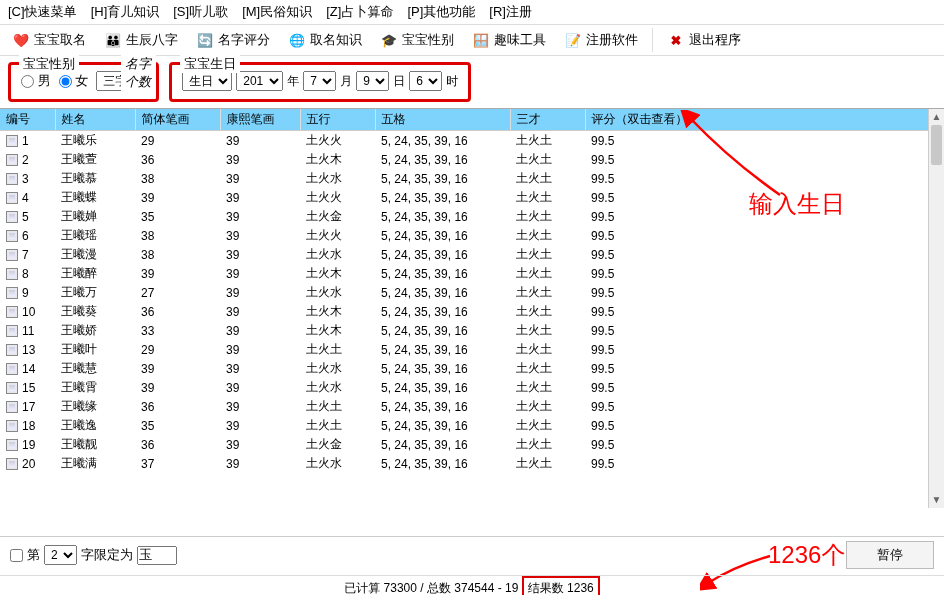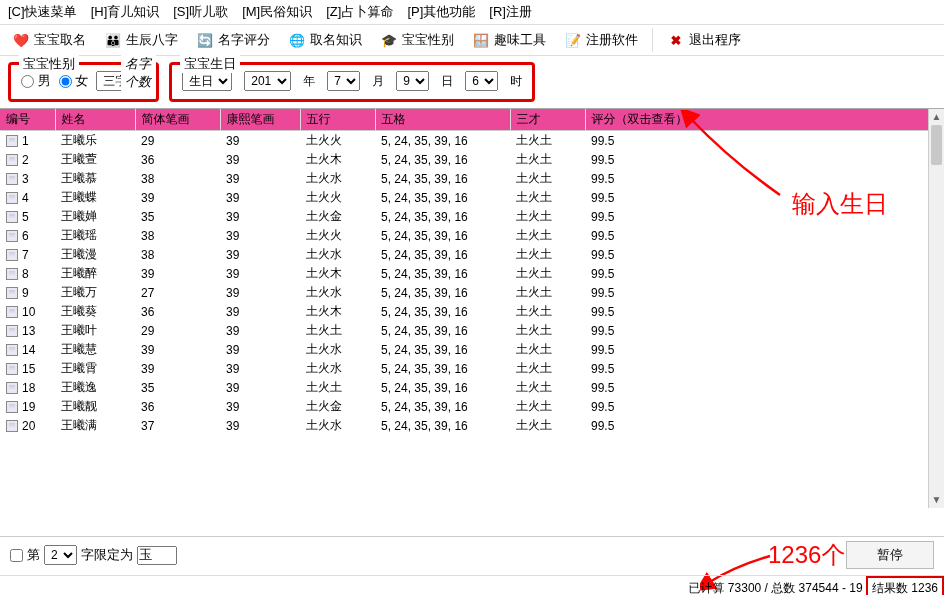--- a/index.html
+++ b/index.html
@@ -9,39 +9,39 @@
 .toolbar { display: flex; align-items: center; border-top: 1px solid #ddd; border-bottom: 1px solid #ddd; padding: 2px 4px; gap: 2px; }
 .tb-btn { display: flex; align-items: center; gap: 4px; padding: 4px 8px; cursor: default; font-size: 13px; }
 .tb-btn .ic { width: 18px; height: 18px; display: inline-flex; align-items: center; justify-content: center; }
 .controls-row { display: flex; gap: 10px; padding: 6px 8px; align-items: flex-start; }
 .group { border: 3px solid #d00; border-radius: 4px; padding: 6px 10px 8px; position: relative; display: flex; align-items: center; gap: 8px; }
 .group-title { position: absolute; top: -10px; left: 8px; background: #fff; padding: 0 4px; font-size: 13px; color: #000; }
 .group label { font-size: 13px; }
 input[type=radio] { vertical-align: middle; }
 select { font-size: 12px; padding: 1px 2px; }
 input[type=text].surname { width: 48px; text-align: center; font-size: 13px; padding: 1px; }
-.birthday-selects { display: flex; align-items: center; gap: 12px; }
+.birthday-selects { display: flex; align-items: center; gap: 4px; }
 .table-wrap { position: relative; height: 400px; overflow: hidden; border-top: 1px solid #aaa; }
 .grid { width: 100%; border-collapse: collapse; font-size: 12px; }
-.grid th { text-align: left; font-weight: normal; padding: 2px 6px; border-right: 1px solid #ddd; background: #ec4899; border-bottom: 1px solid #ccc; }
+.grid th { text-align: left; font-weight: normal; padding: 2px 6px; border-right: 1px solid #ddd; background: #7dd3fc; border-bottom: 1px solid #ccc; }
 .grid td { padding: 1px 6px; white-space: nowrap; }
 .grid tbody tr { height: 18.5px; }
 .row-ic { display: inline-block; width: 12px; height: 12px; background: #e8e8f0; border: 1px solid #888; margin-right: 4px; vertical-align: middle; position: relative; }
 .row-ic::after { content:""; position:absolute; left:2px; top:2px; right:2px; bottom:2px; background: linear-gradient(#ccd,#eef); }
 .scrollbar { position: absolute; right: 0; top: 0; bottom: 0; width: 16px; background: #f0f0f0; border-left: 1px solid #ccc; }
 .scroll-thumb { position: absolute; left: 2px; right: 2px; top: 16px; height: 40px; background: #c8c8c8; border-radius: 2px; }
 .scroll-arrow { position: absolute; left:0; right:0; height:16px; text-align:center; font-size:10px; color:#666; line-height:16px; }
 .scroll-arrow.up { top:0; }
 .scroll-arrow.down { bottom:0; }
 .anno { position: absolute; color: #f00; font-size: 24px; font-weight: normal; pointer-events: none; }
 .arrow-svg { position: absolute; pointer-events: none; }
 .footer { position: absolute; left: 0; right: 0; bottom: 22px; padding: 4px 10px; display: flex; align-items: center; gap: 4px; font-size: 13px; border-top:1px solid #ccc; }
 .footer input[type=checkbox] { vertical-align: middle; }
 .footer .pause-btn { margin-left: auto; padding: 4px 30px; font-size: 13px; background:#f4f4f4; border:1px solid #bbb; }
-.status { position: absolute; left:0; right:0; bottom:0; height:20px; font-size:12px; text-align:right; line-height:20px; border-top:1px solid #ddd; }
+.status { position: absolute; left:0; right:0; bottom:0; height:20px; font-size:12px; text-align:center; line-height:20px; border-top:1px solid #ddd; }
 .result-box { border: 2px solid #d00; padding: 0 4px; display:inline-block; }
 .divider { width:1px; height:24px; background:#ddd; margin:0 4px; }
 </style>
 </head>
 <body>
 
 <div class="menubar">
   <span>[C]快速菜单</span>
   <span>[H]育儿知识</span>
   <span>[S]听儿歌</span>
@@ -220,20 +220,30 @@
           <td><span class="row-ic"></span>10</td>
           <td>王曦葵</td>
           <td>36</td>
           <td>39</td>
           <td>土火木</td>
           <td>5, 24, 35, 39, 16</td>
           <td>土火土</td>
           <td>99.5</td>
         </tr>
         <tr>
+          <td><span class="row-ic"></span>11</td>
+          <td>王曦娇</td>
+          <td>33</td>
+          <td>39</td>
+          <td>土火木</td>
+          <td>5, 24, 35, 39, 16</td>
+          <td>土火土</td>
+          <td>99.5</td>
+        </tr>
+        <tr>
           <td><span class="row-ic"></span>13</td>
           <td>王曦叶</td>
           <td>29</td>
           <td>39</td>
           <td>土火土</td>
           <td>5, 24, 35, 39, 16</td>
           <td>土火土</td>
           <td>99.5</td>
         </tr>
         <tr>
@@ -245,20 +255,30 @@
           <td>5, 24, 35, 39, 16</td>
           <td>土火土</td>
           <td>99.5</td>
         </tr>
         <tr>
           <td><span class="row-ic"></span>15</td>
           <td>王曦霄</td>
           <td>39</td>
           <td>39</td>
           <td>土火水</td>
+          <td>5, 24, 35, 39, 16</td>
+          <td>土火土</td>
+          <td>99.5</td>
+        </tr>
+        <tr>
+          <td><span class="row-ic"></span>17</td>
+          <td>王曦缘</td>
+          <td>36</td>
+          <td>39</td>
+          <td>土火土</td>
           <td>5, 24, 35, 39, 16</td>
           <td>土火土</td>
           <td>99.5</td>
         </tr>
         <tr>
           <td><span class="row-ic"></span>18</td>
           <td>王曦逸</td>
           <td>35</td>
           <td>39</td>
           <td>土火土</td>
@@ -288,21 +308,21 @@
         </tr>
       </tbody>
   </table>
   <div class="scrollbar">
     <div class="scroll-arrow up">▲</div>
     <div class="scroll-thumb"></div>
     <div class="scroll-arrow down">▼</div>
   </div>
 </div>
 
-<div class="anno" style="top:188px; left:792px;">输入生日</div>
+<div class="anno" style="top:188px; left:749px;">输入生日</div>
 <svg class="arrow-svg" style="top:110px; left:680px; width:120px; height:90px;">
   <defs>
       <marker id="ah1" markerWidth="8" markerHeight="8" refX="2" refY="4" orient="auto">
         <path d="M0,0 L8,4 L0,8 Z" fill="#f00"></path>
       </marker>
     </defs>
   <path d="M100,85 Q50,50 10,8" stroke="#f00" stroke-width="2.5" fill="none" marker-end="url(#ah1)"></path>
 </svg>
 
 <div class="anno" style="bottom:24px; left:768px;">1236个选项</div>

